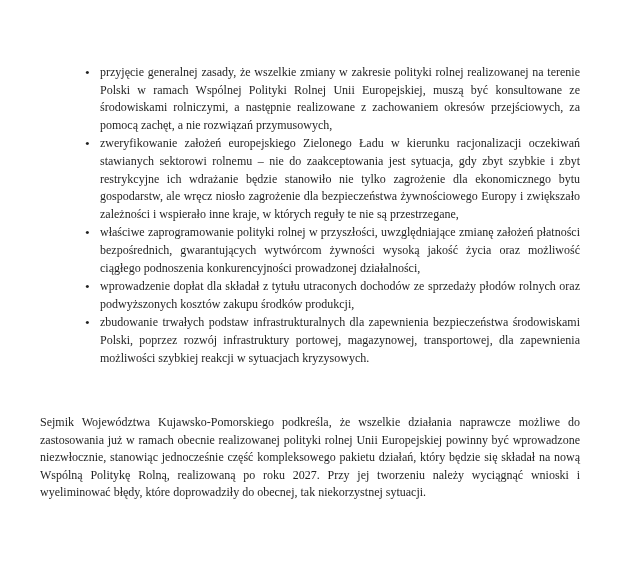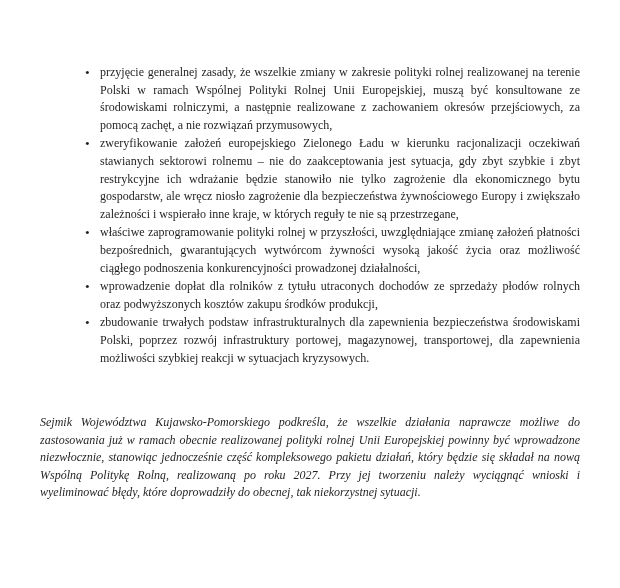--- a/index.html
+++ b/index.html
@@ -48,40 +48,39 @@
     line-height: 17.6px;
     color: #1f1f1f;
   }
   .closing {
     position: absolute;
     top: 414px;
     left: 40px;
     width: 540px;
     margin: 0;
     padding: 0;
-    font-style: italic;
   }
 </style>
 </head>
 <body>
 
 <div class="page">
 
   <ul class="bullet-list doc-text">
     <li>
       <span>przyjęcie generalnej zasady, że wszelkie zmiany w zakresie polityki rolnej realizowanej na terenie Polski w ramach Wspólnej Polityki Rolnej Unii Europejskiej, muszą być konsultowane ze środowiskami rolniczymi, a następnie realizowane z zachowaniem okresów przejściowych, za pomocą zachęt, a nie rozwiązań przymusowych,</span>
     </li>
     <li>
       <span>zweryfikowanie założeń europejskiego Zielonego Ładu w kierunku racjonalizacji oczekiwań stawianych sektorowi rolnemu – nie do zaakceptowania jest sytuacja, gdy zbyt szybkie i zbyt restrykcyjne ich wdrażanie będzie stanowiło nie tylko zagrożenie dla ekonomicznego bytu gospodarstw, ale wręcz niosło zagrożenie dla bezpieczeństwa żywnościowego Europy i zwiększało zależności i wspierało inne kraje, w których reguły te nie są przestrzegane,</span>
     </li>
     <li>
       <span>właściwe zaprogramowanie polityki rolnej w przyszłości, uwzględniające zmianę założeń płatności bezpośrednich, gwarantujących wytwórcom żywności wysoką jakość życia oraz możliwość ciągłego podnoszenia konkurencyjności prowadzonej działalności,</span>
     </li>
     <li>
-      <span>wprowadzenie dopłat dla rolników z tytułu utraconych dochodów ze sprzedaży płodów rolnych oraz podwyższonych kosztów zakupu środków produkcji,</span>
+      <span>wprowadzenie dopłat dla składał z tytułu utraconych dochodów ze sprzedaży płodów rolnych oraz podwyższonych kosztów zakupu środków produkcji,</span>
     </li>
     <li>
       <span>zbudowanie trwałych podstaw infrastrukturalnych dla zapewnienia bezpieczeństwa środowiskami Polski, poprzez rozwój infrastruktury portowej, magazynowej, transportowej, dla zapewnienia możliwości szybkiej reakcji w sytuacjach kryzysowych.</span>
     </li>
   </ul>
 
   <p class="closing doc-text">Sejmik Województwa Kujawsko-Pomorskiego podkreśla, że wszelkie działania naprawcze możliwe do zastosowania już w ramach obecnie realizowanej polityki rolnej Unii Europejskiej powinny być wprowadzone niezwłocznie, stanowiąc jednocześnie część kompleksowego pakietu działań, który będzie się składał na nową Wspólną Politykę Rolną, realizowaną po roku 2027. Przy jej tworzeniu należy wyciągnąć wnioski i wyeliminować błędy, które doprowadziły do obecnej, tak niekorzystnej sytuacji.</p>
 
 </div>
 

